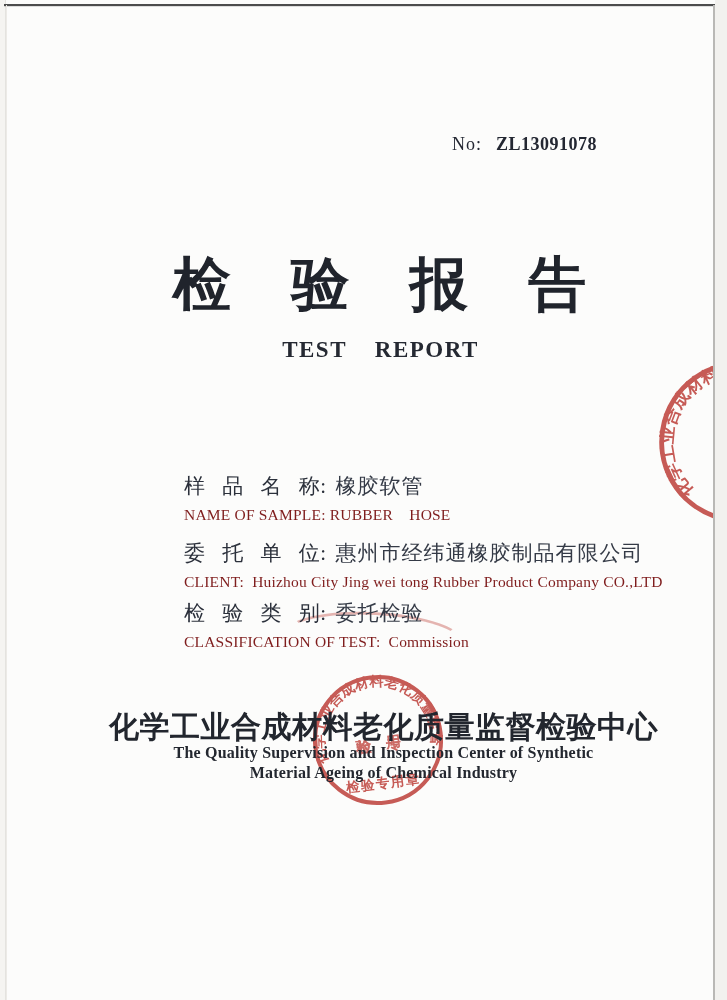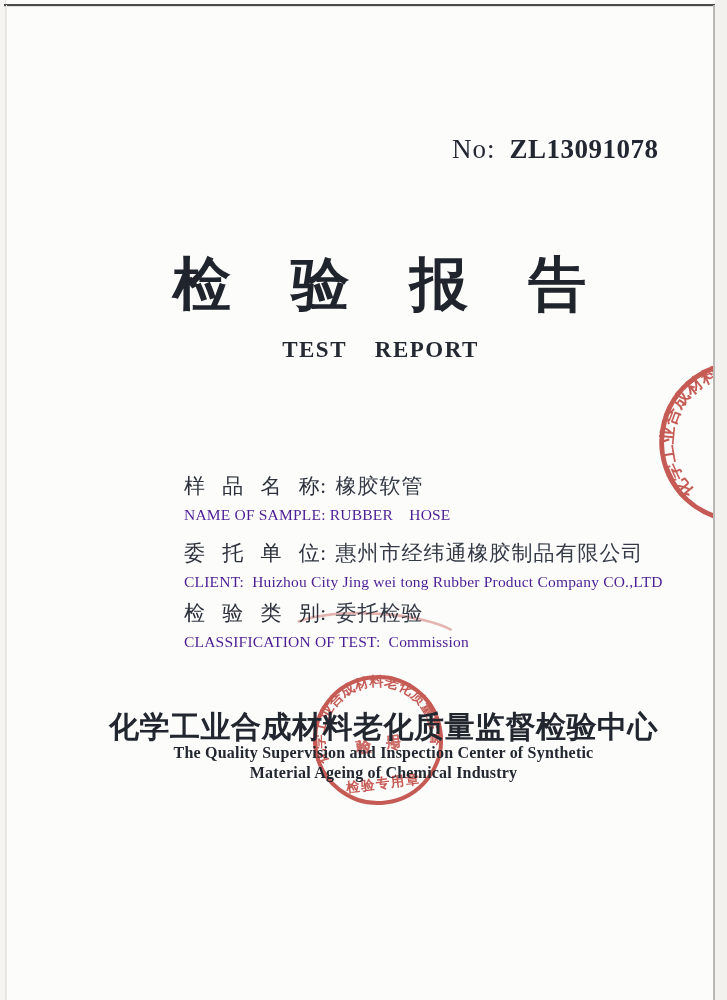--- a/index.html
+++ b/index.html
@@ -13,21 +13,21 @@
   .sheet { position: relative; width: 727px; height: 1000px; background: #fcfcfb; }
 
   
   .outside-right { position: absolute; left: 715px; top: 0; width: 12px; height: 1000px; background: #f2f1ee; }
   .outside-left  { position: absolute; left: 0; top: 0; width: 6px; height: 1000px; background: #f5f4f1; border-right: 1px solid #e4e3df; }
   .edge-top   { position: absolute; left: 4px; top: 4px; width: 711px; height: 2px; background: #4c4c4c; box-shadow: 0 1px 0 rgba(0,0,0,.12); }
   .edge-right { position: absolute; left: 713px; top: 5px; width: 2px; height: 995px; background: #b9b8b5; }
   .edge-left  { position: absolute; left: 6px; top: 5px; width: 1px; height: 995px; background: #eceae6; }
 
   
-  .report-no { position: absolute; left: 452px; top: 134px; font-size: 27px; color: #232732; white-space: nowrap; }
+  .report-no { position: absolute; left: 452px; top: 134px; font-size: 18px; color: #232732; white-space: nowrap; }
   .report-no .no-label { letter-spacing: 1px; }
   .report-no .no-value { font-weight: 700; margin-left: 14px; letter-spacing: .5px; }
 
   
   .title-zh {
     position: absolute; left: 0; top: 246px; width: 727px;
     text-align: center; transform: translateX(16px);
     font-size: 58px; font-weight: 600; word-spacing: 46px;
     color: #20242c; white-space: nowrap;
   }
@@ -37,21 +37,21 @@
     font-size: 23px; font-weight: 700; word-spacing: 21px; letter-spacing: 1.5px;
     color: #252932;
   }
 
   
   .field { position: absolute; left: 184px; white-space: nowrap; }
   .field-1 { top: 472px; } .field-2 { top: 539px; } .field-3 { top: 599px; }
   .zh-line { font-size: 21px; color: #2b303b; }
   .zh-label { word-spacing: 11px; letter-spacing: .5px; }
   .zh-value { margin-left: 9px; letter-spacing: 1px; color: #343a46; }
-  .en-line { margin-top: 6px; font-size: 15.5px; color: #4c1d95; white-space: pre; letter-spacing: .2px; }
+  .en-line { margin-top: 6px; font-size: 15.5px; color: #7f1d1d; white-space: pre; letter-spacing: .2px; }
 
   
   .issuer-zh {
     position: absolute; left: 0; top: 707px; width: 727px;
     text-align: center; transform: translateX(20px);
     font-size: 30px; font-weight: 700; letter-spacing: .5px; color: #22262e;
     white-space: nowrap;
   }
   .issuer-en1, .issuer-en2 {
     position: absolute; left: 0; width: 727px; text-align: center; transform: translateX(20px);

